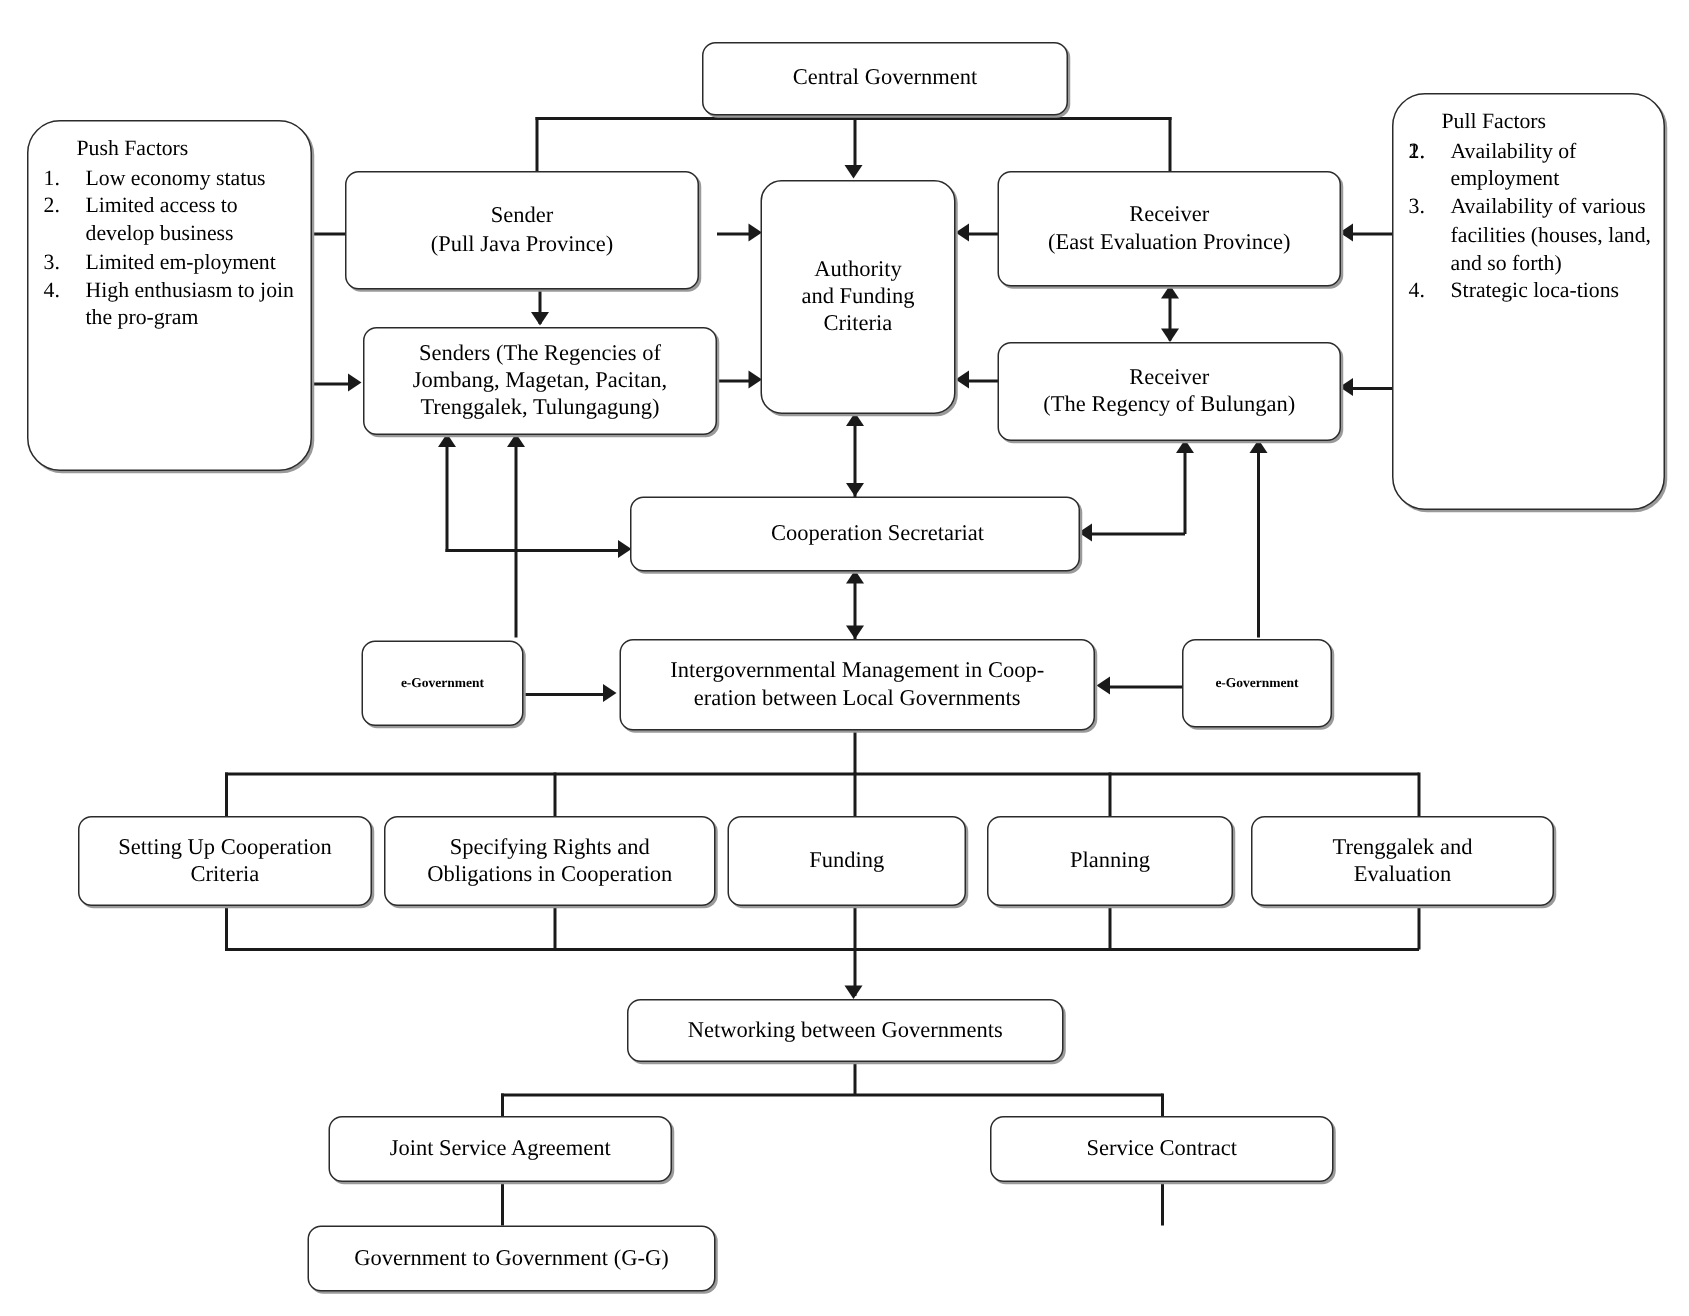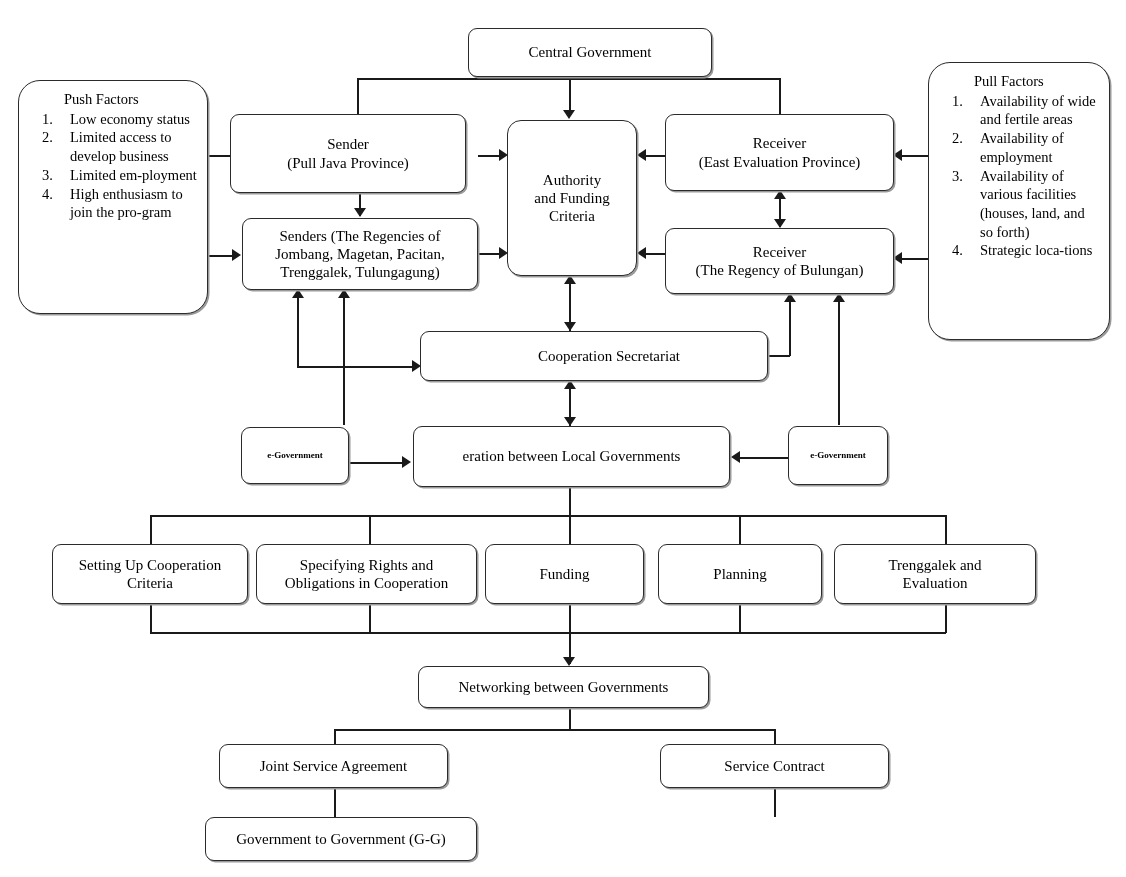--- a/index.html
+++ b/index.html
@@ -23,21 +23,21 @@
     box-shadow:1.5px 1.5px 0 #9a9a9a;
     z-index:3;
   }
   .node.small{font-size:9px;font-weight:bold;}
   .node.factor{
     border-radius:22px;
     align-items:flex-start;
     justify-content:flex-start;
     text-align:left;
     font-size:14.5px;
-    padding:10px 8px 8px 17px;
+    padding:10px 8px 8px 4px;
   }
 
   
   .factor-inner{width:100%;}
   .factor-title{text-align:center;font-size:14.5px;margin:0 0 1px 28px;text-align:left;}
   ol.factor-list{
     list-style:none;
     margin:0;padding:0;
   }
   ol.factor-list li{
@@ -176,21 +176,21 @@
         <li><span class="num">3.</span><span>Limited em-ployment</span></li>
         <li><span class="num">4.</span><span>High enthusiasm to join the pro-gram</span></li>
       </ol>
     </div>
   </div>
 
   <div class="node factor" style="left:928px;top:62px;width:182px;height:278px;">
     <div class="factor-inner">
       <div class="factor-title">Pull Factors</div>
       <ol class="factor-list">
-        <li><span class="num">1.</span><span>Availability of wide and fertile areas</span></li>
+        <li><span class="num">1.</span></li>
         <li><span class="num">2.</span><span>Availability of employment</span></li>
         <li><span class="num">3.</span><span>Availability of various facilities (houses, land, and so forth)</span></li>
         <li><span class="num">4.</span><span>Strategic loca-tions</span></li>
       </ol>
     </div>
   </div>
 
   <div class="node" style="left:468px;top:28px;width:244px;height:49px;align-items:center;">
     <span>Central Government</span>
   </div>
@@ -225,34 +225,35 @@
     </div>
   </div>
 
   <div class="node" style="left:665px;top:228px;width:229px;height:66px;">
     <div>
       <div>Receiver</div>
       <div>(The Regency of Bulungan)</div>
     </div>
   </div>
 
-  <div class="node" style="left:420px;top:331px;width:348px;height:50px;padding-left:36px;">
+  <div class="node" style="left:420px;top:331px;width:300px;height:50px;padding-left:36px;">
     <span>Cooperation Secretariat</span>
   </div>
 
   <div class="node small" style="left:241px;top:427px;width:108px;height:57px;">
     <span>e-Government</span>
   </div>
 
   <div class="node small" style="left:788px;top:426px;width:100px;height:59px;">
     <span>e-Government</span>
   </div>
 
   <div class="node" style="left:413px;top:426px;width:317px;height:61px;">
     <div>
+      <div>Intergovernmental Management in Coop-</div>
       <div>eration between Local Governments</div>
     </div>
   </div>
 
   <div class="node" style="left:52px;top:544px;width:196px;height:60px;">
     <div>
       <div>Setting Up Cooperation</div>
       <div>Criteria</div>
     </div>
   </div>

